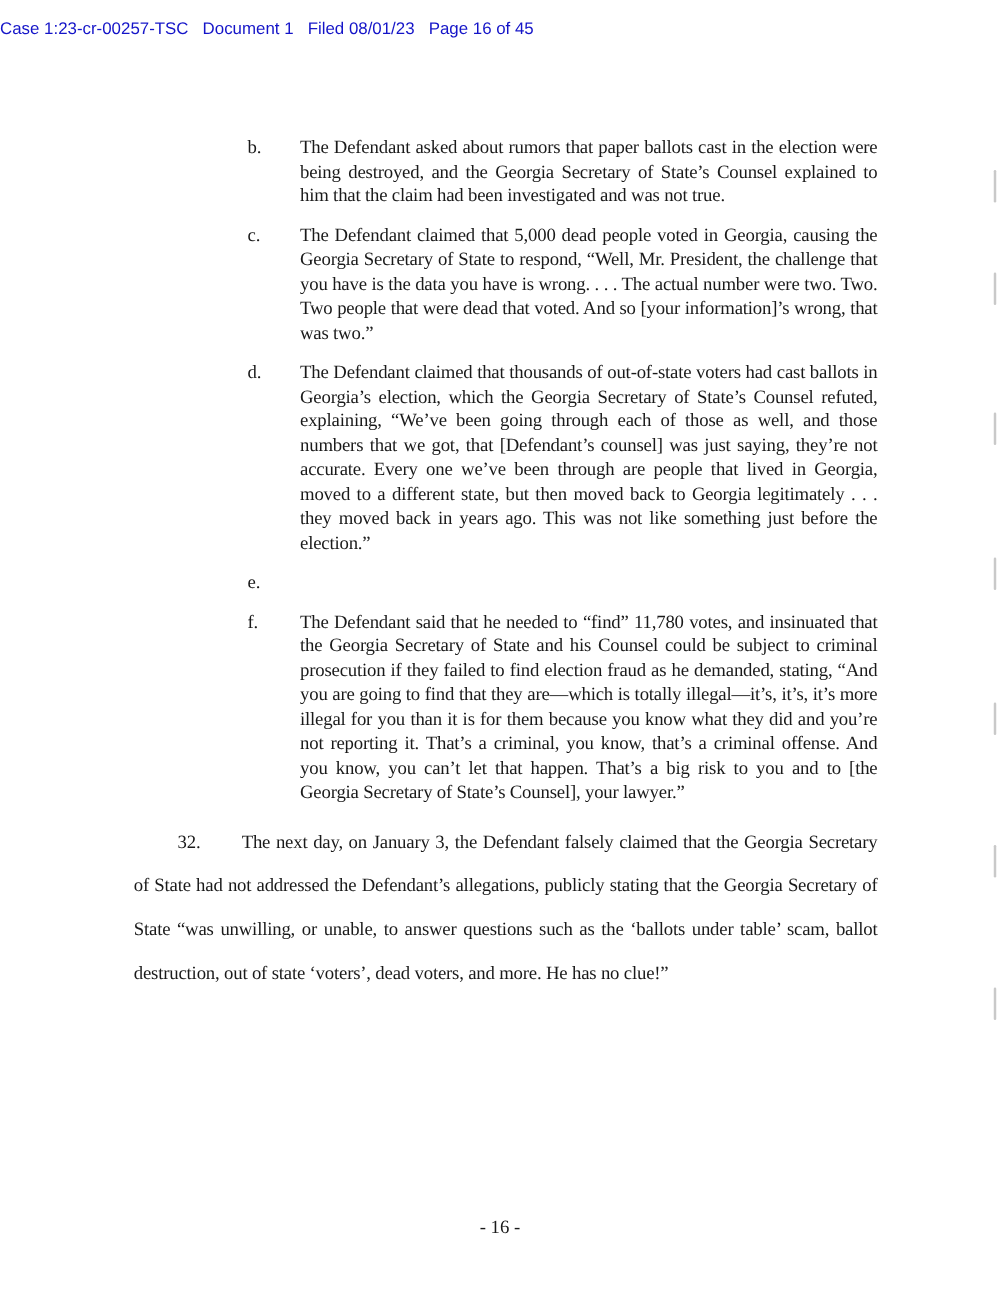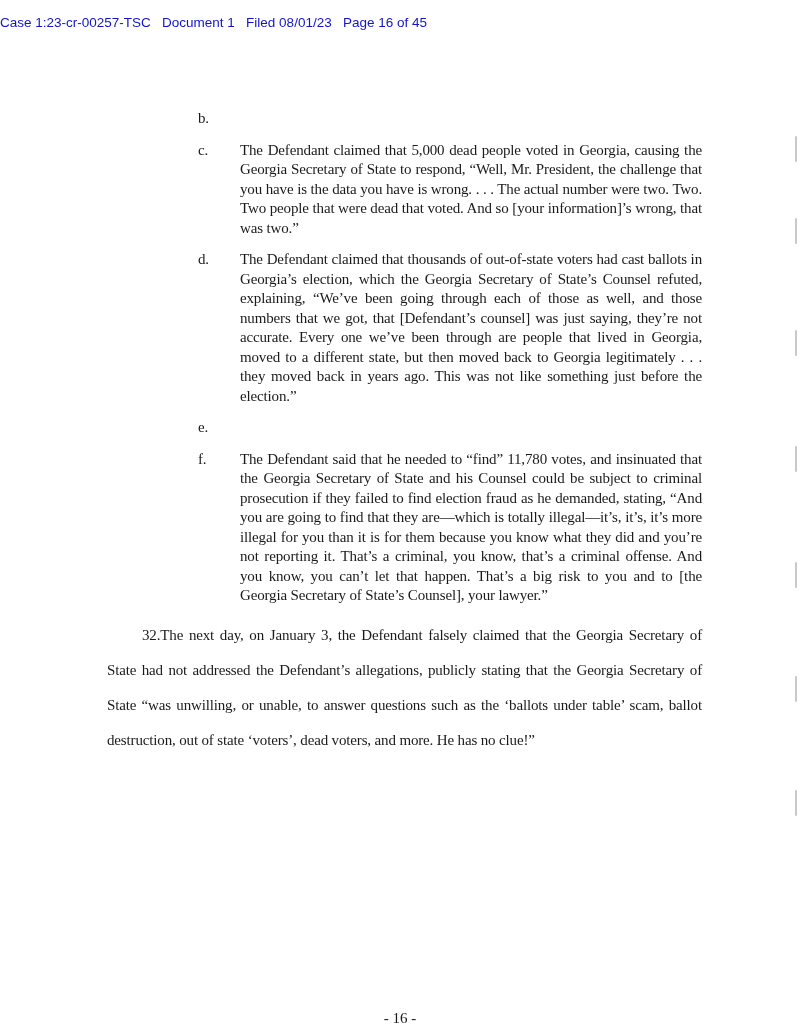--- a/index.html
+++ b/index.html
@@ -43,24 +43,24 @@
   .sub-item .text {
     flex: 1;
     text-align: justify;
   }
   .para {
     margin: 0;
     line-height: 35px;
     text-align: justify;
     text-indent: 35px;
   }
-  .para-num { }
+  .para-num { margin-right: 33px; }
   .footer {
     position: absolute;
-    top: 1010px;
+    top: 974px;
     left: 0;
     width: 100%;
     text-align: center;
     font-size: 15px;
   }
   .artifact {
     position: absolute;
     right: 3px;
     width: 2px;
     background: #c9c9c9;
@@ -71,20 +71,21 @@
 <body>
 
 <div class="page">
 
   <div class="stamp">Case 1:23-cr-00257-TSC   Document 1   Filed 08/01/23   Page 16 of 45</div>
 
   <div class="content">
 
     <div class="sub-item">
       <span class="marker">b.</span>
+      <span class="text">The Defendant asked about rumors that paper ballots cast in the election were being destroyed, and the Georgia Secretary of State’s Counsel explained to him that the claim had been investigated and was not true.</span>
     </div>
 
     <div class="sub-item">
       <span class="marker">c.</span>
       <span class="text">The Defendant claimed that 5,000 dead people voted in Georgia, causing the Georgia Secretary of State to respond, “Well, Mr. President, the challenge that you have is the data you have is wrong. . . . The actual number were two.  Two.  Two people that were dead that voted.  And so [your information]’s wrong, that was two.”</span>
     </div>
 
     <div class="sub-item">
       <span class="marker">d.</span>
       <span class="text">The Defendant claimed that thousands of out-of-state voters had cast ballots in Georgia’s election, which the Georgia Secretary of State’s Counsel refuted, explaining, “We’ve been going through each of those as well, and those numbers that we got, that [Defendant’s counsel] was just saying, they’re not accurate.  Every one we’ve been through are people that lived in Georgia, moved to a different state, but then moved back to Georgia legitimately . . . they moved back in years ago.  This was not like something just before the election.”</span>

